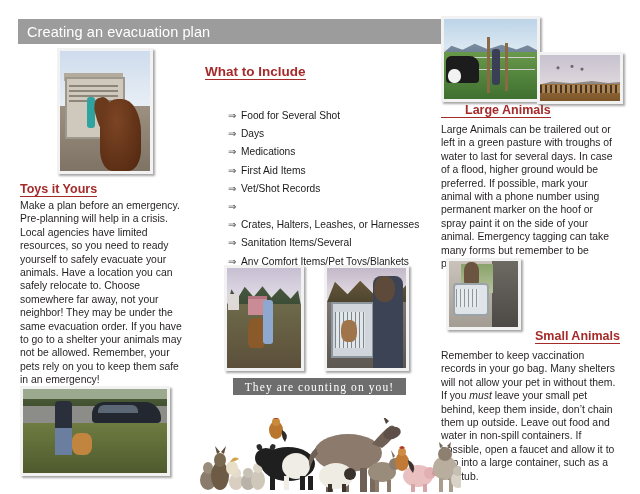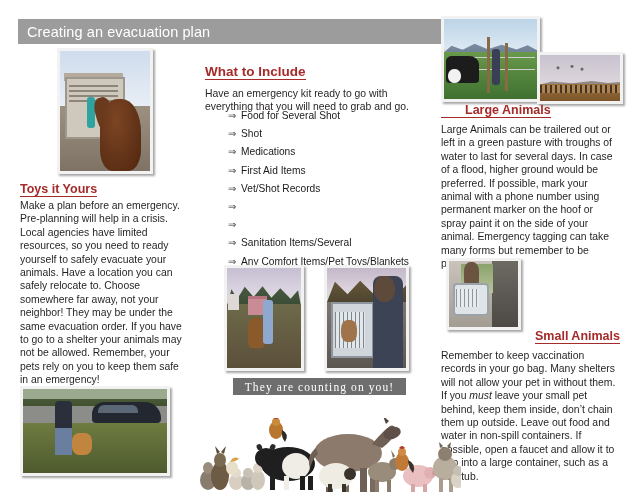--- a/index.html
+++ b/index.html
@@ -240,48 +240,48 @@
       <div class="hills mid"></div>
       <div class="ground"></div>
     <div class="herd obj"></div>
       <div class="birds obj"></div>
   </div>
 
   <div class="heading" style="left:20px; top:182px;">Toys it Yours</div>
   <div class="body-text" style="left:20px; top:199px; width:168px;">Make a plan before an emergency. Pre-planning will help in a crisis. Local agencies have limited resources, so you need to ready yourself to safely evacuate your animals. Have a location you can safely relocate to. Choose somewhere far away, not your neighbor! They may be under the same evacuation order. If you have to go to a shelter your animals may not be allowed. Remember, your pets rely on you to keep them safe in an emergency!</div>
 
   <div class="heading" style="left:205px; top:65px; font-size:13.5px;">What to Include</div>
-  <div class="body-text" style="left:205px; top:87px; width:205px;">Have an emergency kit ready to go with everything that you will need to grab and go.</div>
 
   <div class="list">
     <div class="list-item">
       <span class="list-arrow">⇒</span>
       <span>Food for Several Shot</span>
     </div>
     <div class="list-item">
       <span class="list-arrow">⇒</span>
-      <span>Shot</span>
+      <span>Days</span>
     </div>
     <div class="list-item">
       <span class="list-arrow">⇒</span>
       <span>Medications</span>
     </div>
     <div class="list-item">
       <span class="list-arrow">⇒</span>
       <span>First Aid Items</span>
     </div>
     <div class="list-item">
       <span class="list-arrow">⇒</span>
       <span>Vet/Shot Records</span>
     </div>
     <div class="list-item">
       <span class="list-arrow">⇒</span>
     </div>
     <div class="list-item">
       <span class="list-arrow">⇒</span>
+      <span>Crates, Halters, Leashes, or Harnesses</span>
     </div>
     <div class="list-item">
       <span class="list-arrow">⇒</span>
       <span>Sanitation Items/Several</span>
     </div>
     <div class="list-item">
       <span class="list-arrow">⇒</span>
       <span>Any Comfort Items/Pet Toys/Blankets</span>
     </div>
   </div>

